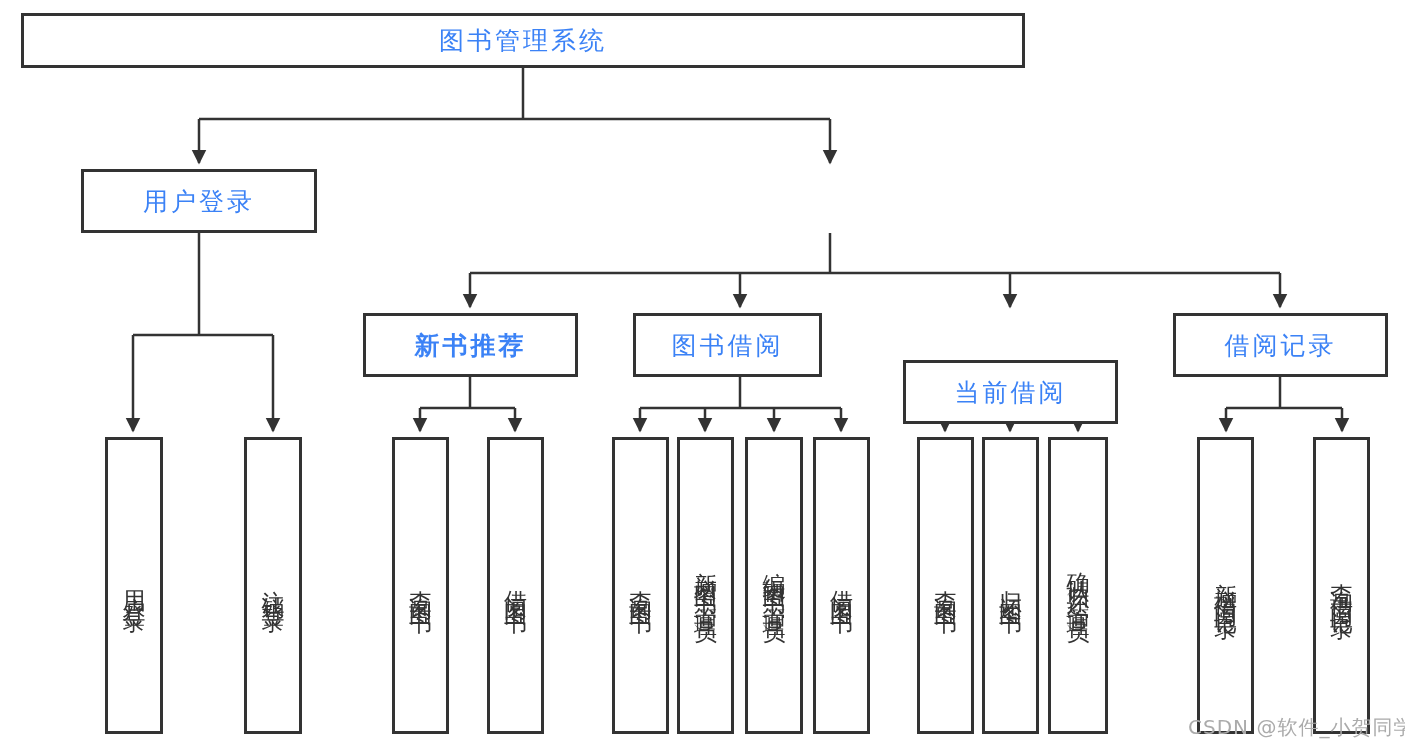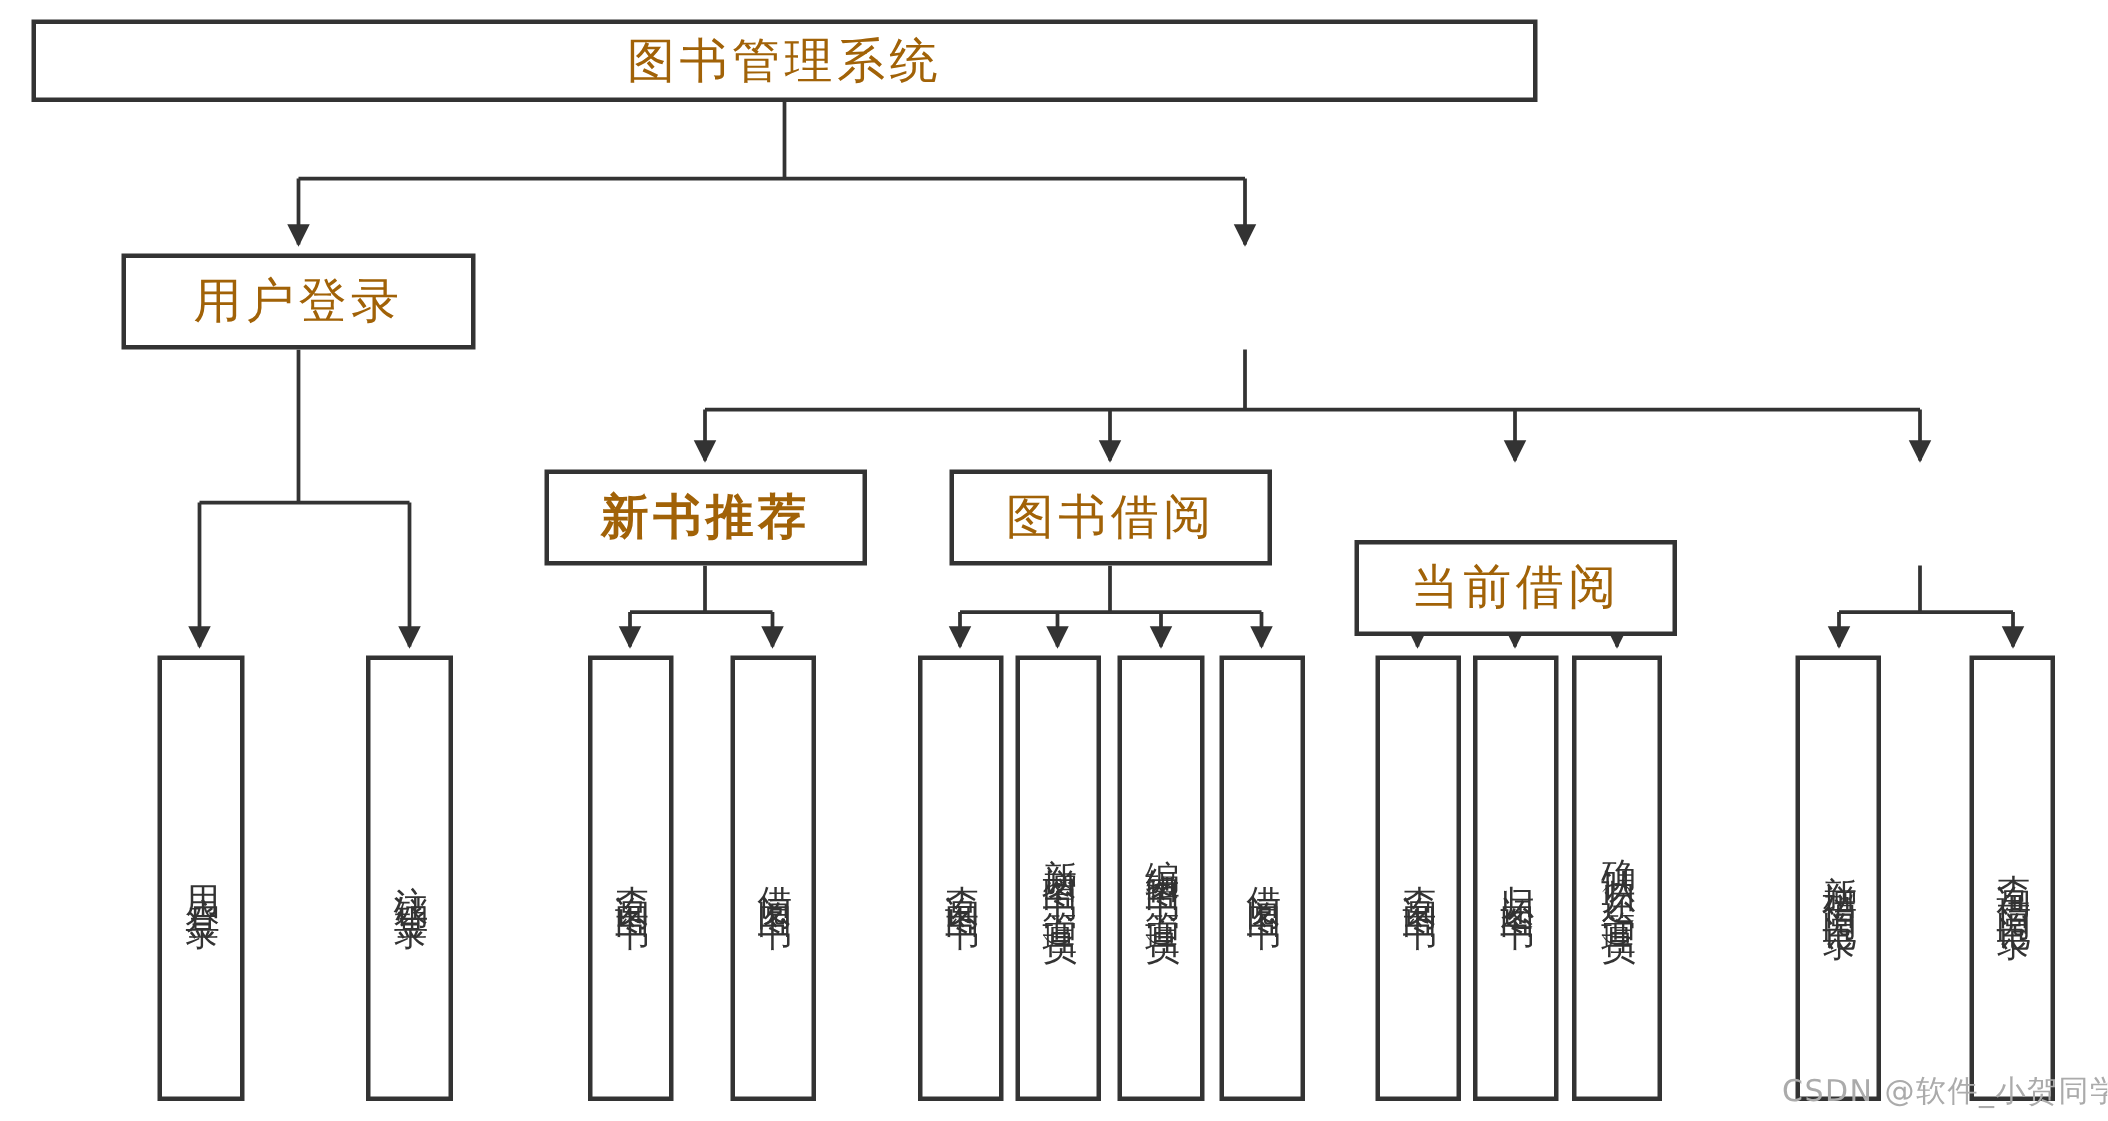--- a/index.html
+++ b/index.html
@@ -25,42 +25,42 @@
     position: absolute;
     box-sizing: border-box;
     background: #ffffff;
     border: 3px solid #333333;
     display: flex;
     align-items: center;
     justify-content: center;
     z-index: 2;
   }
   .hbox span {
-    font-size: 32px;
+    font-size: 25px;
     letter-spacing: 3px;
-    color: #a16207;
+    color: #3b82f6;
     white-space: nowrap;
   }
   .vbox {
     top: 437px;
     height: 297px;
   }
   .vbox span {
     writing-mode: vertical-rl;
     font-size: 23px;
     letter-spacing: 7px;
     line-height: 1;
     color: #333333;
   }
   
   #n-root   { left: 21px;  top: 13px;  width: 1004px; height: 55px; }
   #n-login  { left: 81px;  top: 169px; width: 236px;  height: 64px; }
   #n-mgmt   { left: 712px; top: 169px; width: 236px;  height: 64px; }
   #n-nbr    { left: 363px; top: 313px; width: 215px;  height: 64px; font-weight: bold; }
-  #n-bb     { left: 633px; top: 313px; width: 215px;  height: 64px; }
+  #n-bb     { left: 633px; top: 313px; width: 189px;  height: 64px; }
   #n-cb     { left: 903px; top: 313px; width: 215px;  height: 64px; margin-top: 47px; }
   #n-br     { left: 1173px; top: 313px; width: 215px; height: 64px; }
   
   #l-ul  { left: 105px;  width: 58px; }
   #l-lo  { left: 244px;  width: 58px; }
   #l-n1  { left: 392px;  width: 57px; }
   #l-n2  { left: 487px;  width: 57px; }
   #l-b1  { left: 612px;  width: 57px; }
   #l-b2  { left: 677px;  width: 57px; }
   #l-b3  { left: 745px;  width: 58px; }
@@ -145,20 +145,23 @@
 
   <div class="node hbox" id="n-nbr">
     <span>新书推荐</span>
   </div>
   <div class="node hbox" id="n-bb">
     <span>图书借阅</span>
   </div>
   <div class="node hbox" id="n-cb">
     <span>当前借阅</span>
   </div>
+  <div class="node hbox" id="n-br">
+    <span>借阅记录</span>
+  </div>
 
   <div class="node vbox" id="l-ul">
     <span>用户登录</span>
   </div>
   <div class="node vbox" id="l-lo">
     <span>注销登录</span>
   </div>
 
   <div class="node vbox" id="l-n1">
     <span>查询图书</span>

